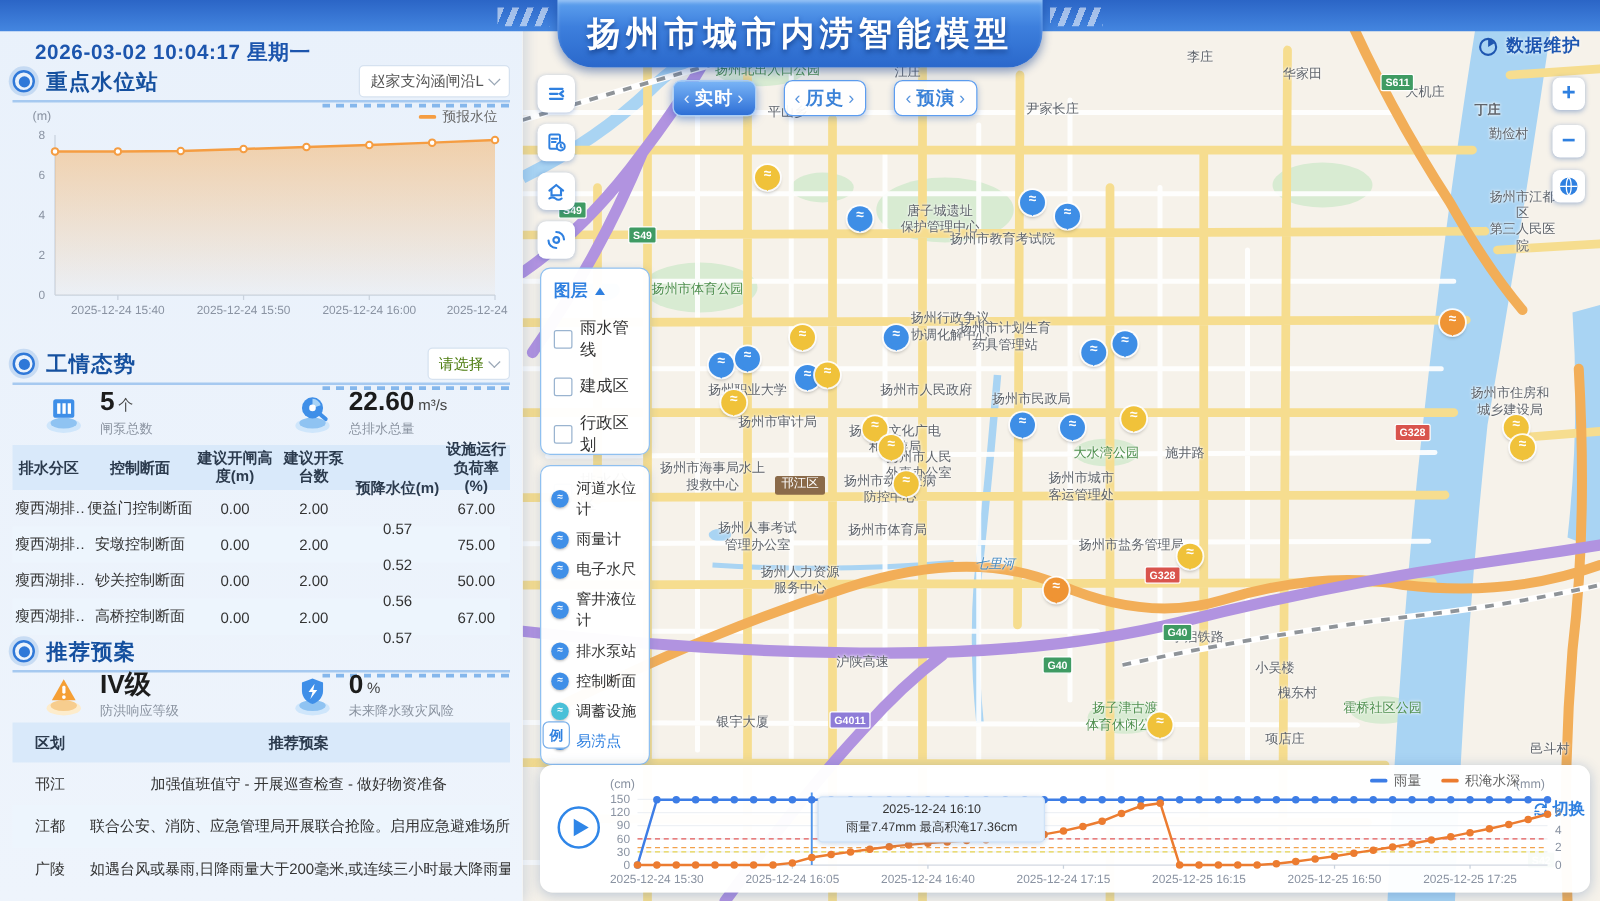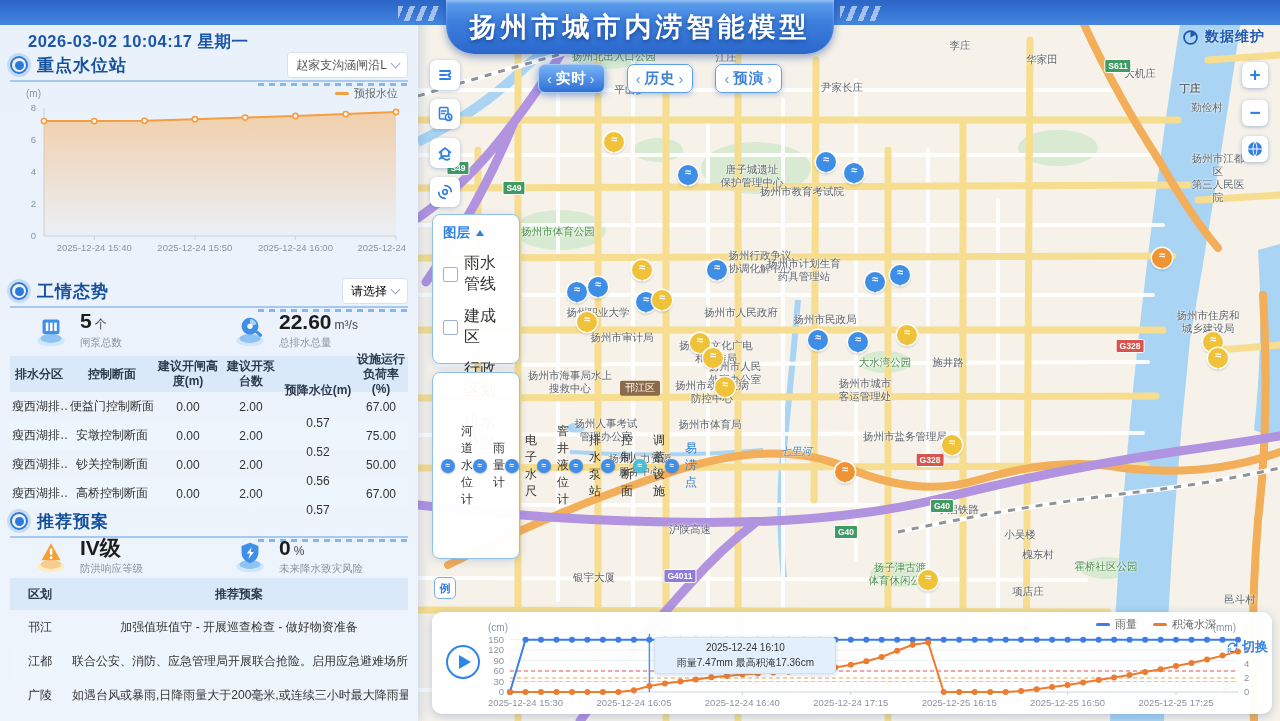--- a/index.html
+++ b/index.html
@@ -46,21 +46,21 @@
          border-bottom:2px solid #a6c9f0;}
   .sec-h::after{content:"";position:absolute;right:0;bottom:-6px;width:150px;height:3px;
          background:repeating-linear-gradient(90deg,#85b7ec 0 6px,transparent 6px 11px);}
   .bullseye{width:14px;height:14px;border:2px solid #2f78d8;border-radius:50%;position:relative;
          box-shadow:0 0 0 3px rgba(90,150,220,.25);}
   .bullseye::after{content:"";position:absolute;inset:2.5px;background:#2f78d8;border-radius:50%;}
   .sec-title{margin-left:9px;font-size:17px;font-weight:800;color:#15509f;letter-spacing:1px;}
   .dd{margin-left:auto;display:flex;align-items:center;gap:5px;background:#fff;border:1px solid #d6e2f0;
       border-radius:4px;height:24px;padding:0 8px;font-size:12px;color:#555;cursor:pointer;max-width:118px;}
   .dd .txt{white-space:nowrap;overflow:hidden;max-width:96px;}
-  .dd.ph .txt{color:#000000;}
+  .dd.ph .txt{color:#4d7c0f;}
   .chev{width:6px;height:6px;border-right:1.5px solid #9aa7b6;border-bottom:1.5px solid #9aa7b6;
         transform:rotate(45deg);margin-top:-3px;flex:none;}
   .chart-wrap{position:absolute;left:10px;width:398px;}
   .axis-unit{position:absolute;font-size:10px;color:#8a93a2;}
   .lgd{position:absolute;display:flex;align-items:center;gap:5px;font-size:11px;color:#666;}
   .lgd .dash{width:14px;height:3px;border-radius:2px;}
   .tick{font-size:9.5px;fill:#8a93a2;}
 
   .stats{position:absolute;left:10px;right:10px;display:flex;}
   .stat{flex:1;display:flex;align-items:center;gap:10px;padding-left:22px;}
@@ -94,23 +94,23 @@
   .mode::after{content:"›";margin-left:3px;font-weight:400;opacity:.85;}
   .mode.active{background:linear-gradient(180deg,#79b4f6,#2e6fd6);color:#fff;border-color:#a9cdf6;
         box-shadow:0 2px 8px rgba(30,90,190,.55);}
   .tool{position:absolute;left:430px;width:30px;height:30px;background:#fff;border-radius:7px;z-index:20;
         box-shadow:0 1px 4px rgba(40,90,170,.35);display:flex;align-items:center;justify-content:center;cursor:pointer;}
   .panel{position:absolute;background:rgba(255,255,255,.97);border:1.5px solid #8fc0f0;border-radius:8px;
          box-shadow:0 2px 8px rgba(40,90,160,.2);z-index:20;box-sizing:border-box;}
   #layers{left:432px;top:214px;width:88px;height:150px;padding:9px 10px;}
   #layers .pt{display:flex;align-items:center;gap:6px;color:#2f80e0;font-size:13.5px;font-weight:700;cursor:pointer;}
   .tri-up{width:0;height:0;border:4px solid transparent;border-bottom:6px solid #2f80e0;margin-top:-4px;}
-  .lrow{display:flex;align-items:center;gap:6px;margin-top:11px;font-size:16px;color:#333;cursor:pointer;}
+  .lrow{display:flex;align-items:center;gap:6px;margin-top:11px;font-size:13px;color:#333;cursor:pointer;}
   .cb{width:13px;height:13px;border:1px solid #9ab4d0;border-radius:2px;background:#fff;flex:none;}
-  #legendp{left:432px;top:372px;width:88px;height:187px;padding:9px 8px;display:flex;flex-direction:row;justify-content:space-between;font-family:Liberation Mono, monospace;}
+  #legendp{left:432px;top:372px;width:88px;height:240px;padding:9px 8px;display:flex;flex-direction:column;justify-content:space-between;font-family:Liberation Mono, monospace;}
   .leg-item{display:flex;align-items:center;gap:6px;font-size:12px;color:#333;cursor:pointer;}
   .leg-item.active{color:#2f80e0;}
   .pin{width:14px;height:14px;border-radius:50%;background:currentColor;position:relative;flex:none;
        box-shadow:0 1px 2px rgba(0,0,0,.25);}
   .pin::after{content:"";position:absolute;left:50%;bottom:-3px;margin-left:-3px;
        border:3px solid transparent;border-top:4px solid currentColor;}
   .pin::before{content:"≈";position:absolute;left:0;right:0;top:0;text-align:center;color:#fff;font-size:8px;font-weight:700;line-height:14px;}
   #lgd-toggle{position:absolute;left:434px;top:577px;width:22px;height:22px;background:#fff;border:1.5px solid #7ab0ea;
        border-radius:5px;color:#2f80e0;font-size:11px;font-weight:700;display:flex;align-items:center;justify-content:center;
        z-index:20;cursor:pointer;box-sizing:border-box;}

